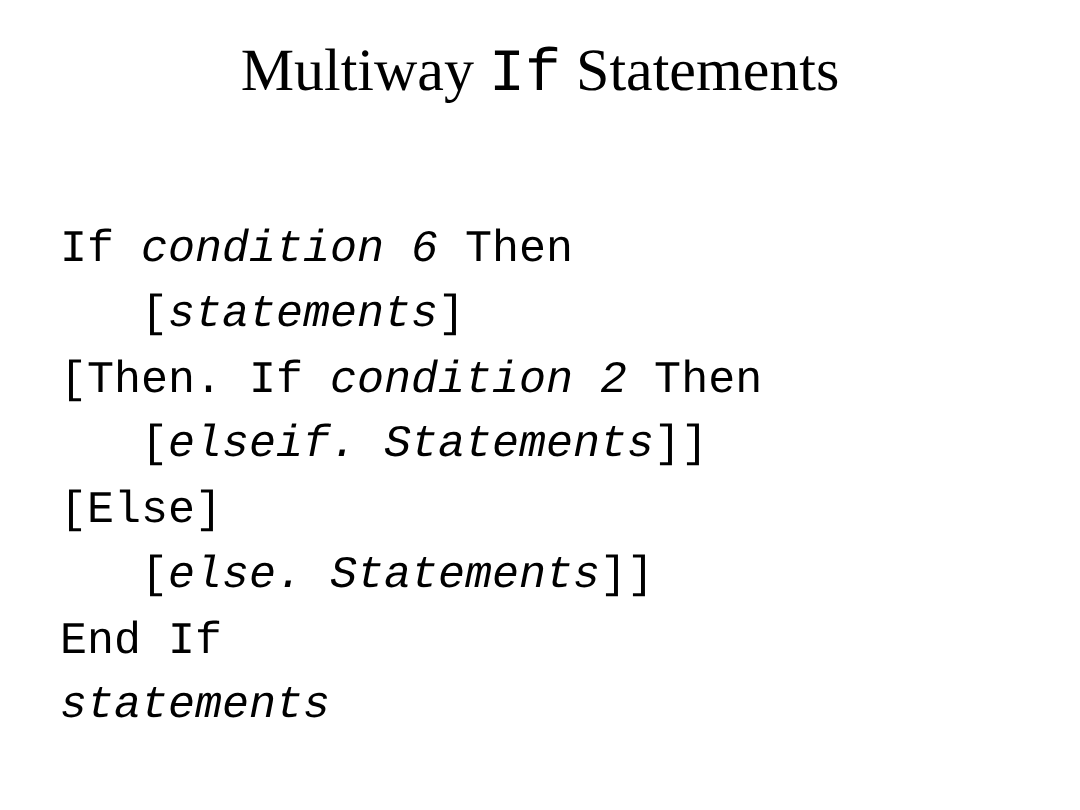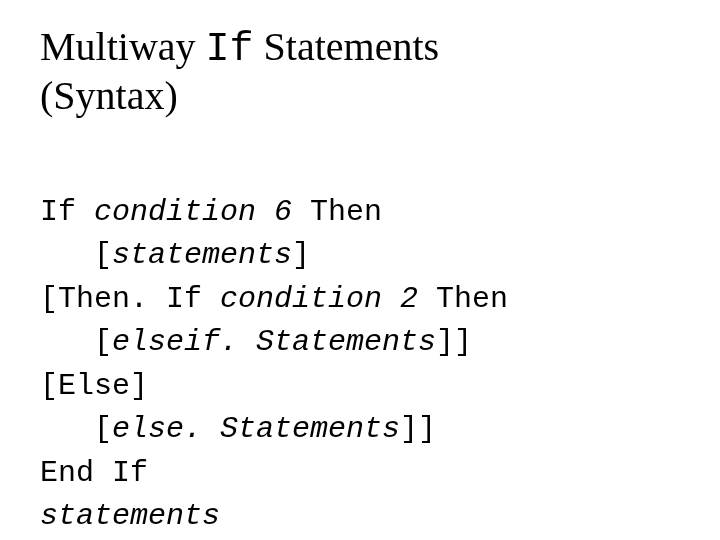--- a/index.html
+++ b/index.html
@@ -11,21 +11,21 @@
     font-family: "Times New Roman", Times, serif;
     color: #000000;
   }
   .slide {
     box-sizing: border-box;
     width: 720px;
     height: 540px;
     padding: 24px 40px 30px 40px;
   }
   .title {
-    text-align: left;
+    text-align: center;
     font-size: 40px;
     line-height: 1.15;
     margin-bottom: 28px;
     font-weight: normal;
   }
   .title .mono {
     font-family: "Courier New", Courier, monospace;
   }
   .code {
     font-family: "Courier New", Courier, monospace;
@@ -41,21 +41,20 @@
     width: 3ch;
   }
 </style>
 </head>
 <body>
 
 <div class="slide">
 
   <div class="title">
     <span>Multiway </span><span class="mono">If</span><span> Statements</span><br>
-    <span>(Syntax)</span>
   </div>
 
   <div class="code">
 <span><span>If </span><span class="i">condition 6</span><span> Then</span></span>
 <span><span class="indent"></span><span>[</span><span class="i">statements</span><span>]</span></span>
 <span><span>[Then. If </span><span class="i">condition 2</span><span> Then</span></span>
 <span><span class="indent"></span><span>[</span><span class="i">elseif. Statements</span><span>]]</span></span>
 <span><span>[Else]</span></span>
 <span><span class="indent"></span><span>[</span><span class="i">else. Statements</span><span>]]</span></span>
 <span><span>End If</span></span>

